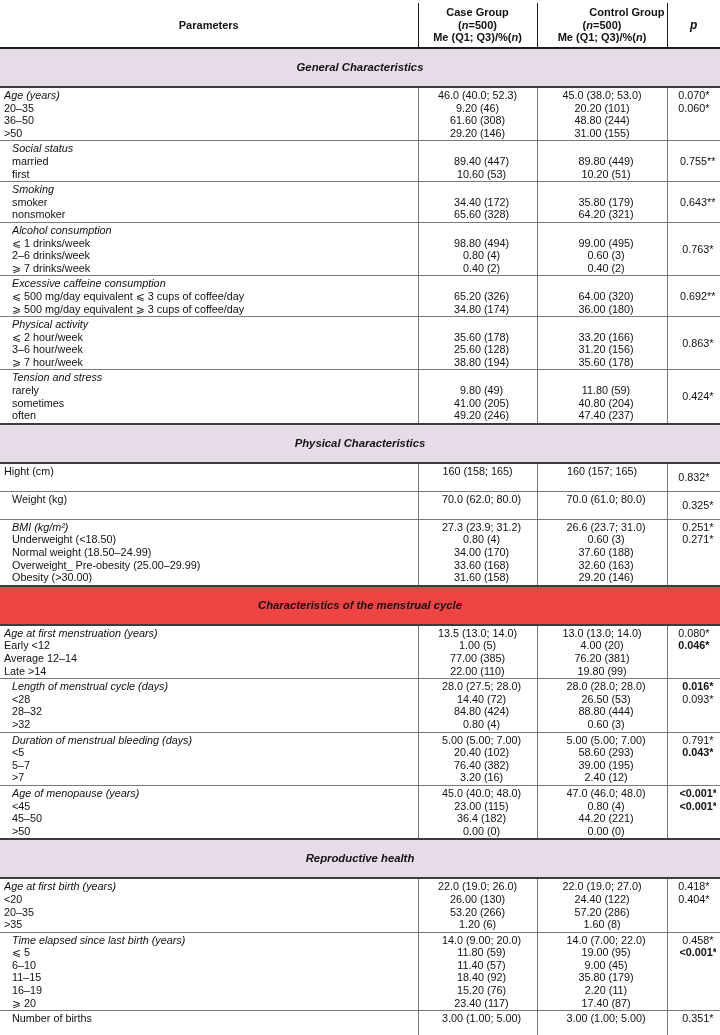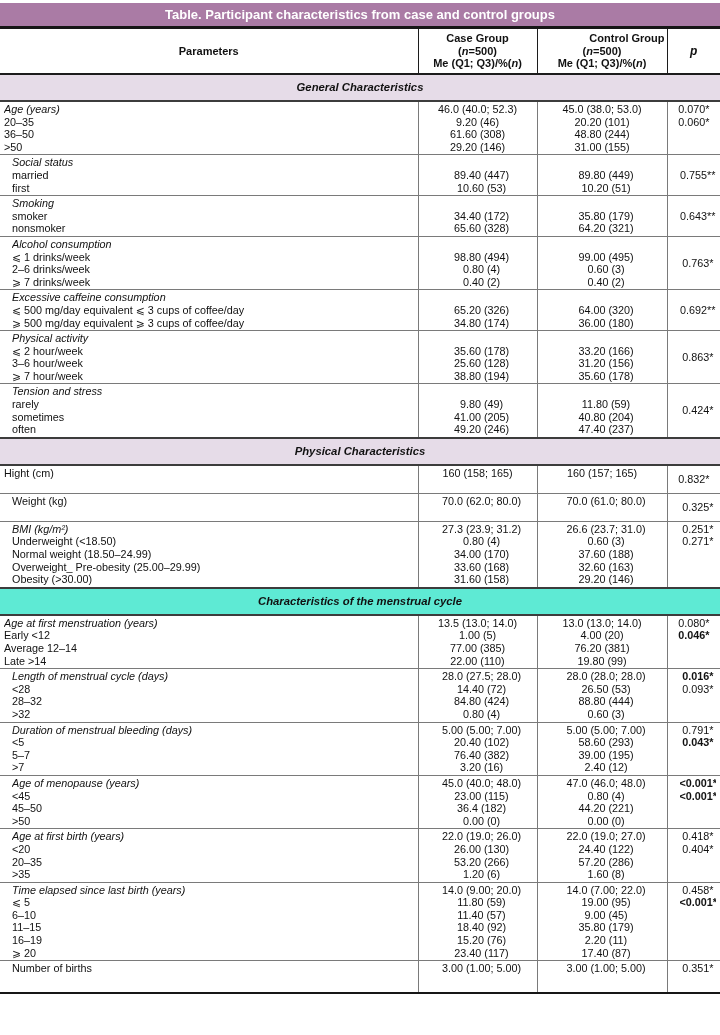--- a/index.html
+++ b/index.html
@@ -21,38 +21,37 @@
   thead th {
     font-weight:bold; text-align:center; vertical-align:middle;
     padding:3px 2px; border-bottom:2px solid #1c1c1c; height:38px;
     font-size:11px; line-height:13px;margin-top:24px;
   }
   thead th.vb { border-left:1.5px solid #1c1c1c; }
   thead th.p-col { font-style:italic; font-size:12px; }
   td.band {
     background:#e6dce8; border-top:2px solid #3c3c3c; border-bottom:2px solid #3c3c3c;
     text-align:center; font-weight:bold; font-style:italic;
-    font-size:11.3px; padding:6px 2px; line-height:13px;
+    font-size:11.3px; padding:12px 2px; line-height:13px;
   }
   tr.group td { vertical-align:top; padding:1px 4px; }
   tr.group + tr.group td { border-top:1px solid #7a7a7a;padding-left:12px; }
   td.c-case, td.c-ctrl, td.c-p { border-left:1px solid #7a7a7a; text-align:center; padding:1px 2px;margin-top:40px; }
   td.c-p.pc { vertical-align:middle; }
   .line { line-height:12.6px; white-space:nowrap; overflow:hidden; }
   td.c-param .line { text-align:left; }
   .it { font-style:italic; }
   .bold { font-weight:bold; }
   tr.tall td { height:25px; }
   tr.tall2 td { height:29px; }
 </style>
 </head>
 <body>
 
 <div class="page">
-  <div class="title-bar" style="background: rgb(170, 123, 165);">Table. Participant characteristics from case and control groups</div>
   <table class="main">
     <colgroup>
       <col style="width:418px">
         <col style="width:119px">
         <col style="width:130px">
         <col style="width:53px">
     </colgroup>
     <thead>
       <tr>
         <th>Parameters</th>
@@ -283,21 +282,21 @@
           </td>
           <td class="c-p">
             <div class="line">0.251*</div>
             <div class="line">0.271*</div>
             <div class="line">&nbsp;</div>
             <div class="line">&nbsp;</div>
             <div class="line">&nbsp;</div>
           </td>
         </tr>
         <tr>
-          <td colspan="4" class="band" style="background: #5eead4;">Characteristics of the menstrual cycle</td>
+          <td colspan="4" class="band" style="background: #ef4444;">Characteristics of the menstrual cycle</td>
         </tr>
         <tr class="group">
           <td class="c-param">
             <div class="line it">Age at first menstruation (years)</div>
             <div class="line">Early &lt;12</div>
             <div class="line">Average 12–14</div>
             <div class="line">Late &gt;14</div>
           </td>
           <td class="c-case">
             <div class="line">13.5 (13.0; 14.0)</div>
@@ -388,20 +387,23 @@
             <div class="line">0.80 (4)</div>
             <div class="line">44.20 (221)</div>
             <div class="line">0.00 (0)</div>
           </td>
           <td class="c-p">
             <div class="line bold">&lt;0.001*</div>
             <div class="line bold">&lt;0.001*</div>
             <div class="line">&nbsp;</div>
             <div class="line">&nbsp;</div>
           </td>
+        </tr>
+        <tr>
+          <td colspan="4" class="band" style="background: rgb(230, 220, 232);">Reproductive health</td>
         </tr>
         <tr class="group">
           <td class="c-param">
             <div class="line it">Age at first birth (years)</div>
             <div class="line">&lt;20</div>
             <div class="line">20–35</div>
             <div class="line">&gt;35</div>
           </td>
           <td class="c-case">
             <div class="line">22.0 (19.0; 26.0)</div>

